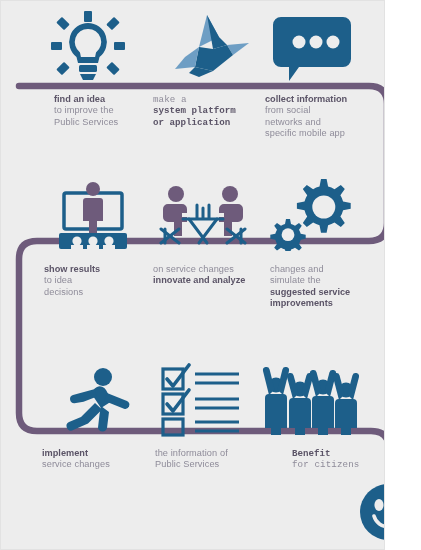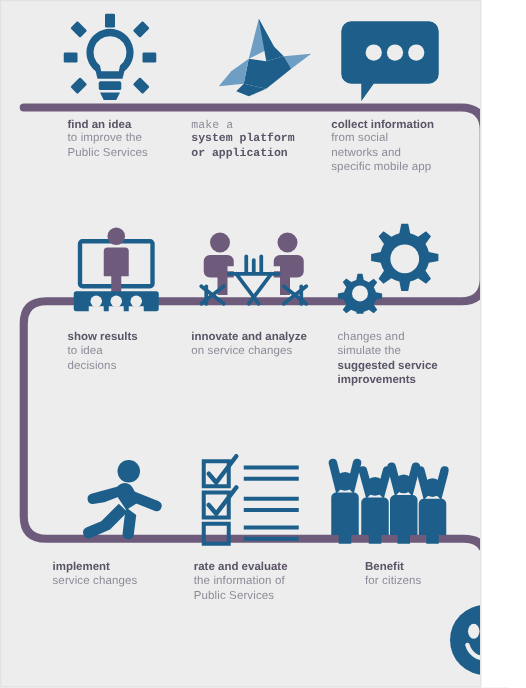--- a/index.html
+++ b/index.html
@@ -181,28 +181,28 @@
         <g fill="#1d5f8a">
 
           <path d="M17 42 l4 0 l1 5 a15 15 0 0 1 4 1.7 l4 -2.8 l2.8 2.8 l-2.8 4 a15 15 0 0 1 1.7 4 l5 1 l0 4 l-5 1 a15 15 0 0 1 -1.7 4 l2.8 4 l-2.8 2.8 l-4 -2.8 a15 15 0 0 1 -4 1.7 l-1 5 l-4 0 l-1 -5 a15 15 0 0 1 -4 -1.7 l-4 2.8 l-2.8 -2.8 l2.8 -4 a15 15 0 0 1 -1.7 -4 l-5 -1 l0 -4 l5 -1 a15 15 0 0 1 1.7 -4 l-2.8 -4 l2.8 -2.8 l4 2.8 a15 15 0 0 1 4 -1.7 z"></path>
         </g>
         <circle cx="19" cy="57.7" r="6.4" fill="#ededed"></circle>
       </svg>
     </div>
   </div>
 
   <div class="text-row" style="top:263px;">
-    <div class="text-cell" style="left:53px;">
+    <div class="text-cell" style="left:43px;">
       <div class="ln b">show results</div>
       <div class="ln">to idea</div>
       <div class="ln">decisions</div>
     </div>
     <div class="text-cell" style="left:152px;">
+      <div class="ln">on service changes</div>
       <div class="ln b">innovate and analyze</div>
-      <div class="ln">on service changes</div>
     </div>
     <div class="text-cell" style="left:269px;">
       <div class="ln">changes and</div>
       <div class="ln">simulate the</div>
       <div class="ln b">suggested service</div>
       <div class="ln b">improvements</div>
     </div>
   </div>
 
   <div class="icon-row" style="top:358px;">
@@ -274,25 +274,24 @@
       </svg>
     </div>
   </div>
 
   <div class="text-row" style="top:447px;">
     <div class="text-cell" style="left:41px;">
       <div class="ln b">implement</div>
       <div class="ln">service changes</div>
     </div>
     <div class="text-cell" style="left:154px;">
-      <div class="ln b">rate and evaluate</div>
       <div class="ln">the information of</div>
       <div class="ln">Public Services</div>
     </div>
-    <div class="text-cell" style="left:291px;">
+    <div class="text-cell" style="left:291px;font-family:Liberation Mono, monospace;">
       <div class="ln b">Benefit</div>
       <div class="ln">for citizens</div>
     </div>
   </div>
 
   <div style="position:absolute;left:358px;top:482px;">
     <svg width="58" height="58" viewBox="0 0 58 58">
       <circle cx="29" cy="29" r="28" fill="#1d5f8a"></circle>
       <ellipse cx="20" cy="22" rx="4.6" ry="6" fill="#ededed"></ellipse>
       <ellipse cx="38" cy="22" rx="4.6" ry="6" fill="#ededed"></ellipse>

